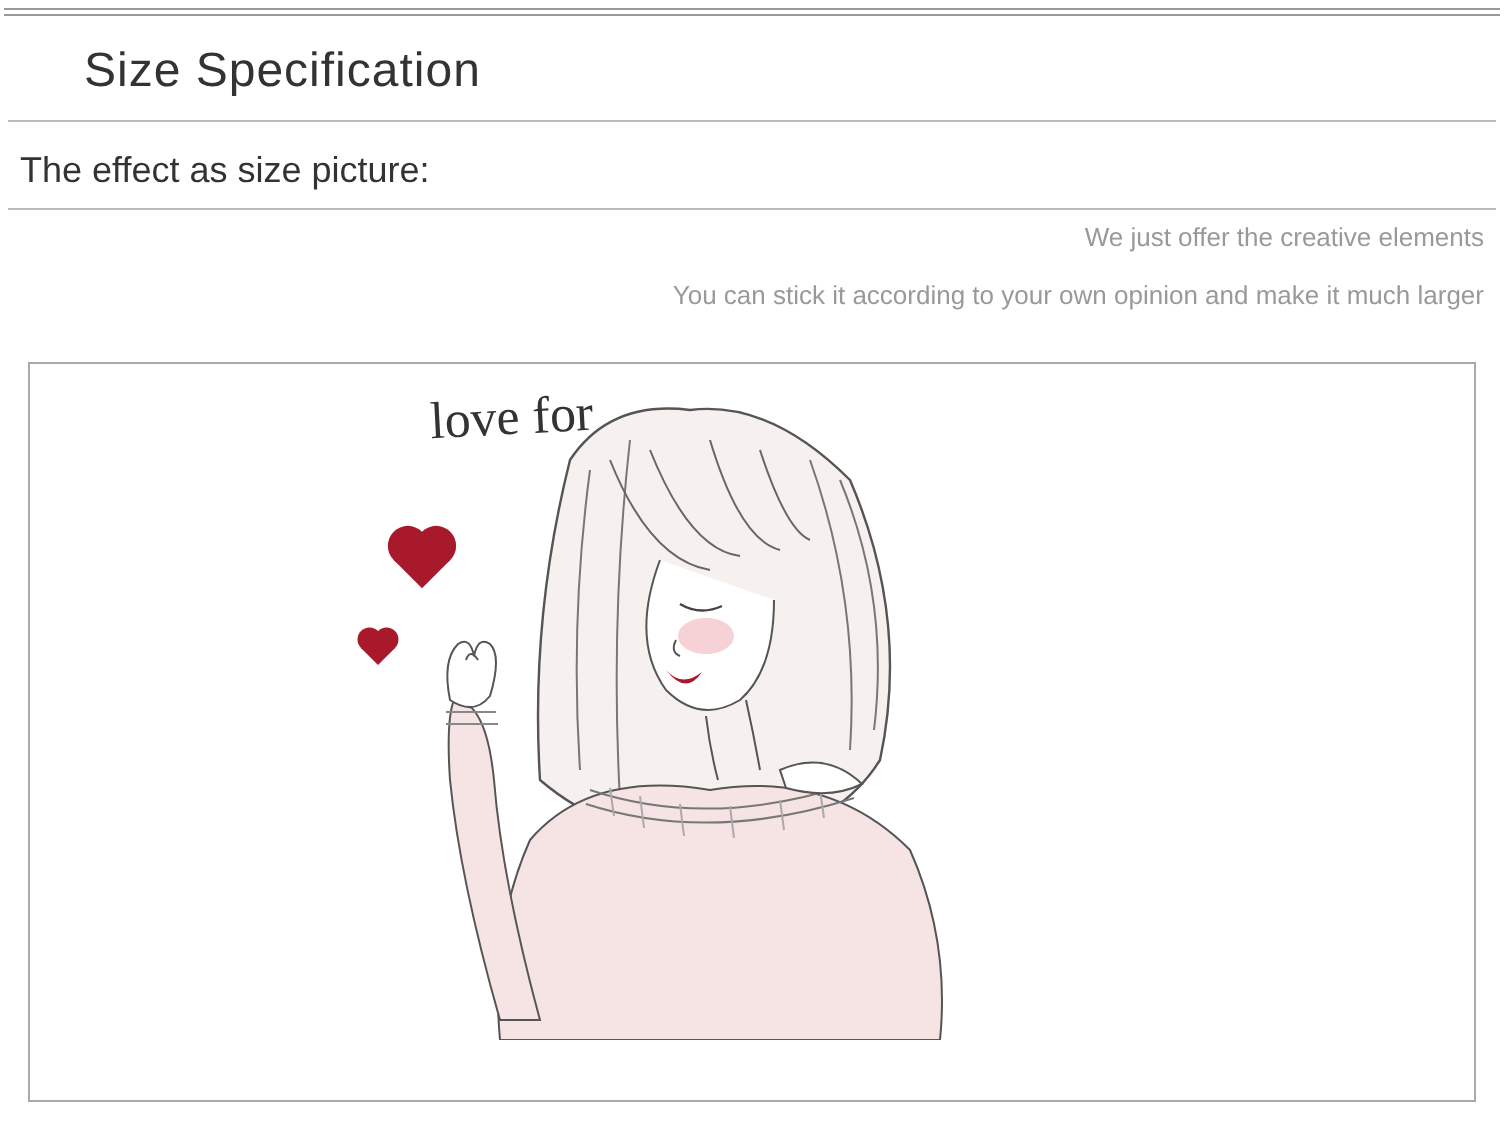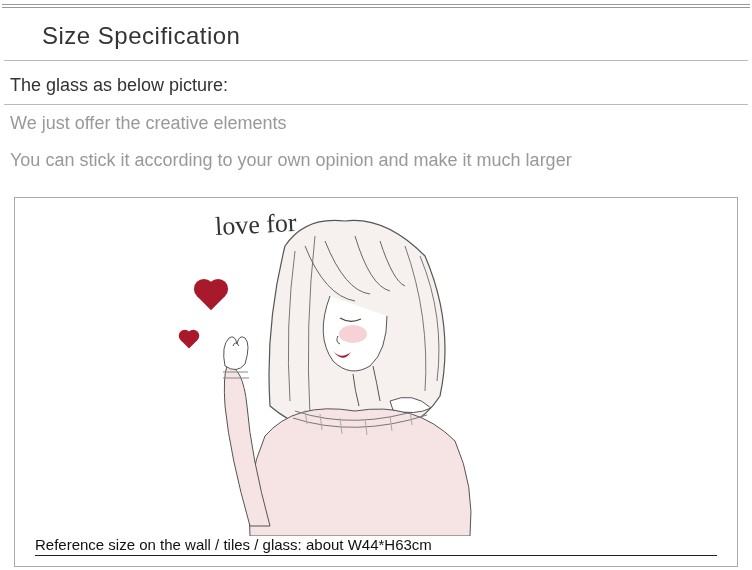--- a/index.html
+++ b/index.html
@@ -25,24 +25,25 @@
   .thin-rule {
     border-top: 1px solid #bbb;
     margin: 0 4px;
   }
   .subtitle {
     font-size: 18px;
     color: #333;
     padding: 14px 10px 8px 10px;
   }
   .note {
-    font-size: 18px;
+    font-size: 13px;
     color: #999;
     padding: 4px 10px;
     line-height: 1.6;
+    text-align: right;
   }
   .preview-box {
     border: 1px solid #aaa;
     margin: 18px 14px 8px 14px;
     padding: 8px 8px 4px 8px;
     position: relative;
     height: 370px;
   }
   .illustration {
     position: absolute;
@@ -98,21 +99,21 @@
 </style>
 </head>
 <body>
 
 <div class="double-rule"></div>
 
 <div class="section-title">Size Specification</div>
 
 <div class="thin-rule"></div>
 
-<div class="subtitle">The glass as below picture:</div>
+<div class="subtitle">The effect as size picture:</div>
 
 <div class="thin-rule"></div>
 
 <div class="note">We just offer the creative elements</div>
 <div class="note">You can stick it according to your own opinion and make it much larger</div>
 
 <div class="preview-box">
   <div class="illustration">
     <span class="love-text">love for</span>
     <span class="heart heart-big"></span>
@@ -149,14 +150,13 @@
       <path d="M235 195 Q258 185 276 202 Q260 210 238 204 Z" fill="#fff" stroke="#555" stroke-width="1"></path>
 
       <path d="M95 320 Q75 250 70 200 Q68 170 72 160 Q88 160 92 200 Q96 250 115 320 Z" fill="#f6e3e4" stroke="#555" stroke-width="1"></path>
 
       <path d="M68 172 L94 172 M68 166 L93 166" stroke="#888" stroke-width="1"></path>
 
       <path d="M70 160 Q66 140 74 132 Q80 128 82 138 Q84 128 90 132 Q96 138 90 158 Q82 168 70 160 Z" fill="#fff" stroke="#555" stroke-width="1"></path>
       <path d="M78 140 Q80 134 84 140" fill="none" stroke="#555" stroke-width="1"></path>
     </svg>
   </div>
-  <div class="reference-line">Reference size on the wall / tiles / glass: about W44*H63cm</div>
 </div>
 
 </body></html>

